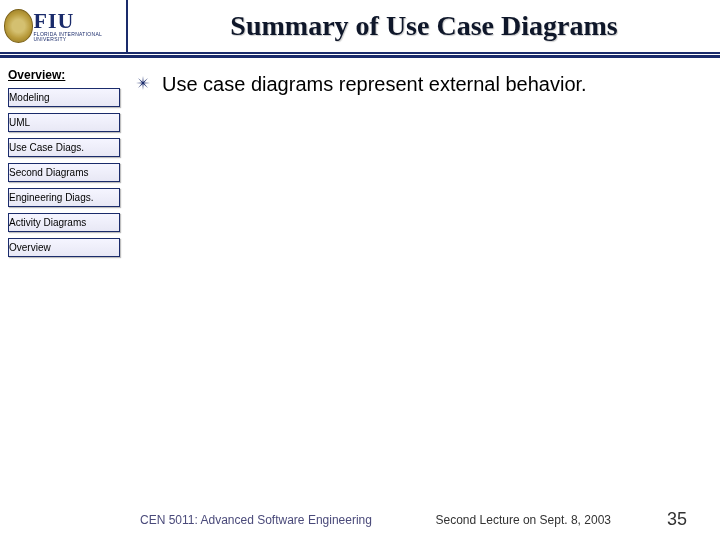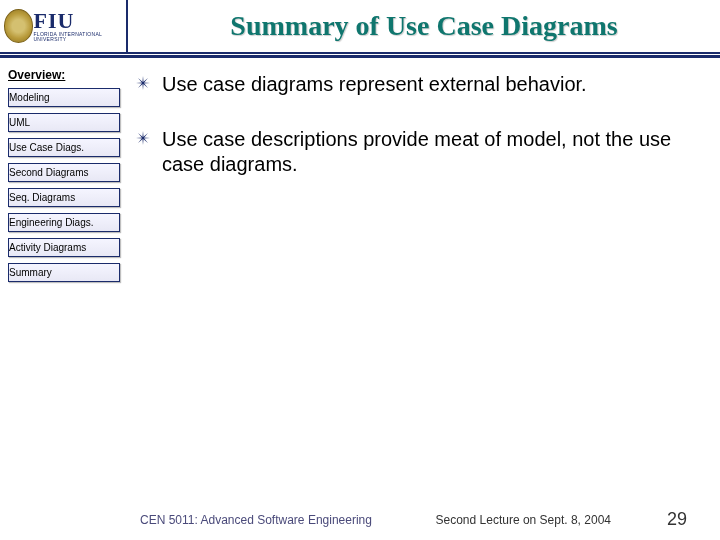--- a/index.html
+++ b/index.html
@@ -30,21 +30,21 @@
     display: flex; flex-direction: column; line-height: 1;
   }
   .logo-fiu { font-size: 22px; font-weight: bold; color: #1a2b6b; font-family: "Times New Roman", serif; letter-spacing: 1px; }
   .logo-sub { font-size: 5px; color: #1a2b6b; letter-spacing: 0.3px; }
   .title-box {
     flex: 1; display: flex; align-items: center; justify-content: center;
   }
   .title {
     font-family: "Times New Roman", serif;
     font-size: 28px; font-weight: bold;
-    color: #0f766e;
+    color: #0f172a;
     text-shadow: 1px 1px 1px rgba(0,0,0,0.2);
   }
   .hr-accent { height: 2px; background: #1a2b6b; margin-top: 1px; }
   .body {
     flex: 1; display: flex;
     border-top: 1px solid #1a2b6b;
   }
   .sidebar {
     width: 128px;
     padding: 10px 8px;
@@ -113,53 +113,41 @@
   </div>
   <div class="hr-accent"></div>
 
   <div class="body">
     <div class="sidebar">
       <div class="overview-label">Overview:</div>
       <div class="nav-item">Modeling</div>
       <div class="nav-item">UML</div>
       <div class="nav-item">Use Case Diags.</div>
       <div class="nav-item">Second Diagrams</div>
-      <div class="nav-item">Seq. Diagrams</div>
       <div class="nav-item">Engineering Diags.</div>
       <div class="nav-item">Activity Diagrams</div>
-      <div class="nav-item">Summary</div>
+      <div class="nav-item">Overview</div>
     </div>
 
     <div class="content">
       <ul class="bullet-list">
         <li class="bullet-item">
           <span class="bullet-icon">
             <svg viewBox="0 0 24 24">
                 <g fill="#1a2b6b">
                   <polygon points="12,0 13,11 24,12 13,13 12,24 11,13 0,12 11,11"></polygon>
                   <polygon transform="rotate(45 12 12)" points="12,0 13,11 24,12 13,13 12,24 11,13 0,12 11,11"></polygon>
                 </g>
               </svg>
           </span>
           <span>Use case diagrams represent external behavior.</span>
         </li>
-        <li class="bullet-item">
-          <span class="bullet-icon">
-            <svg viewBox="0 0 24 24">
-                <g fill="#1a2b6b">
-                  <polygon points="12,0 13,11 24,12 13,13 12,24 11,13 0,12 11,11"></polygon>
-                  <polygon transform="rotate(45 12 12)" points="12,0 13,11 24,12 13,13 12,24 11,13 0,12 11,11"></polygon>
-                </g>
-              </svg>
-          </span>
-          <span>Use case descriptions provide meat of model, not the use case diagrams.</span>
-        </li>
       </ul>
     </div>
   </div>
 
   <div class="footer">
     <span class="footer-left">CEN 5011: Advanced Software Engineering</span>
-    <span class="footer-mid">Second Lecture on Sept. 8, 2004</span>
-    <span class="footer-page">29</span>
+    <span class="footer-mid">Second Lecture on Sept. 8, 2003</span>
+    <span class="footer-page">35</span>
   </div>
 
 </div>
 
 </body></html>

